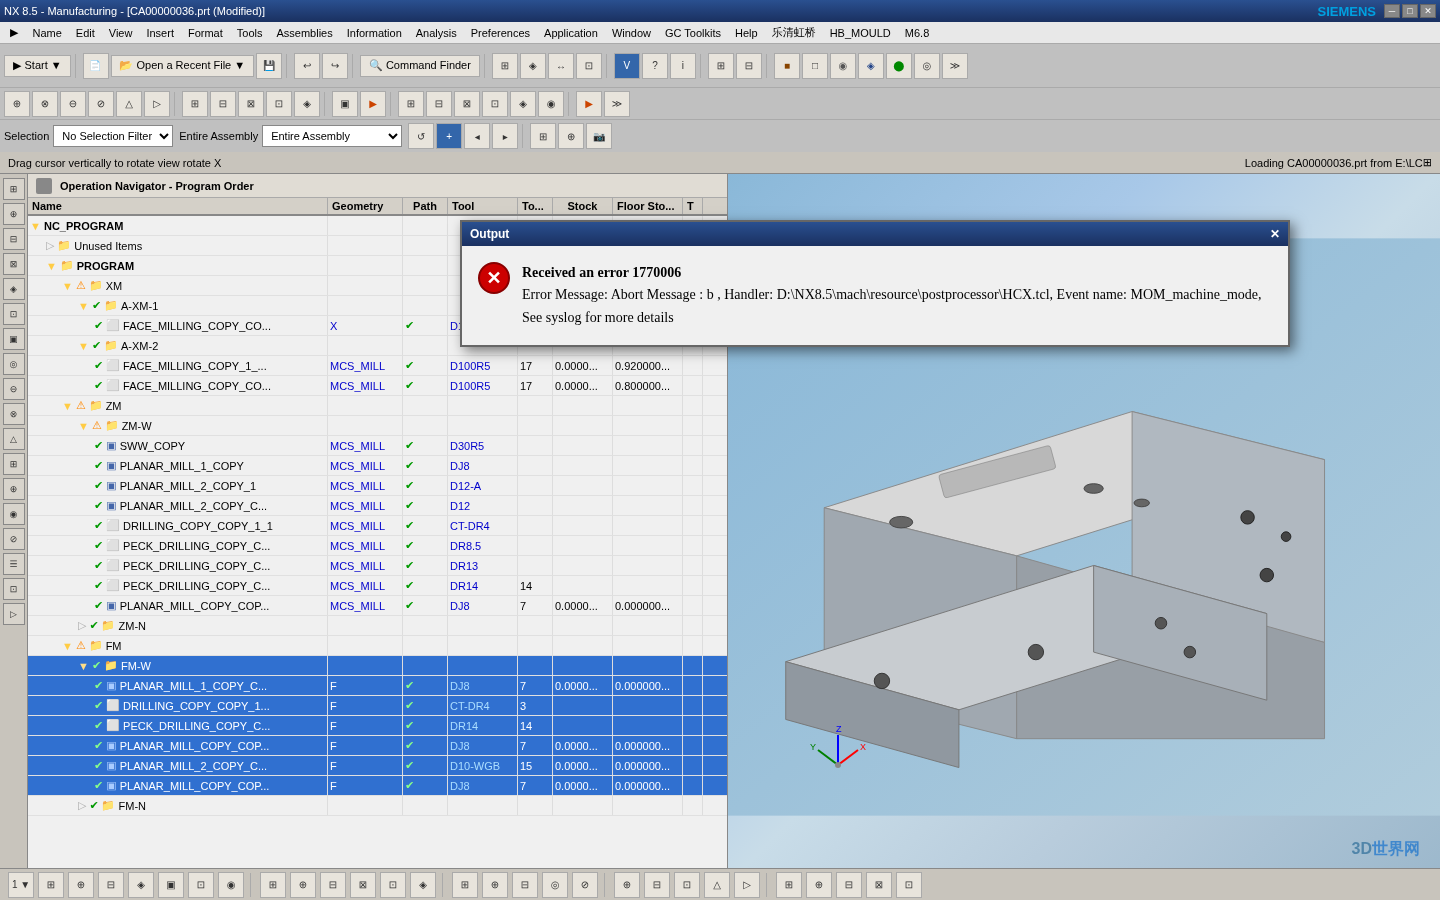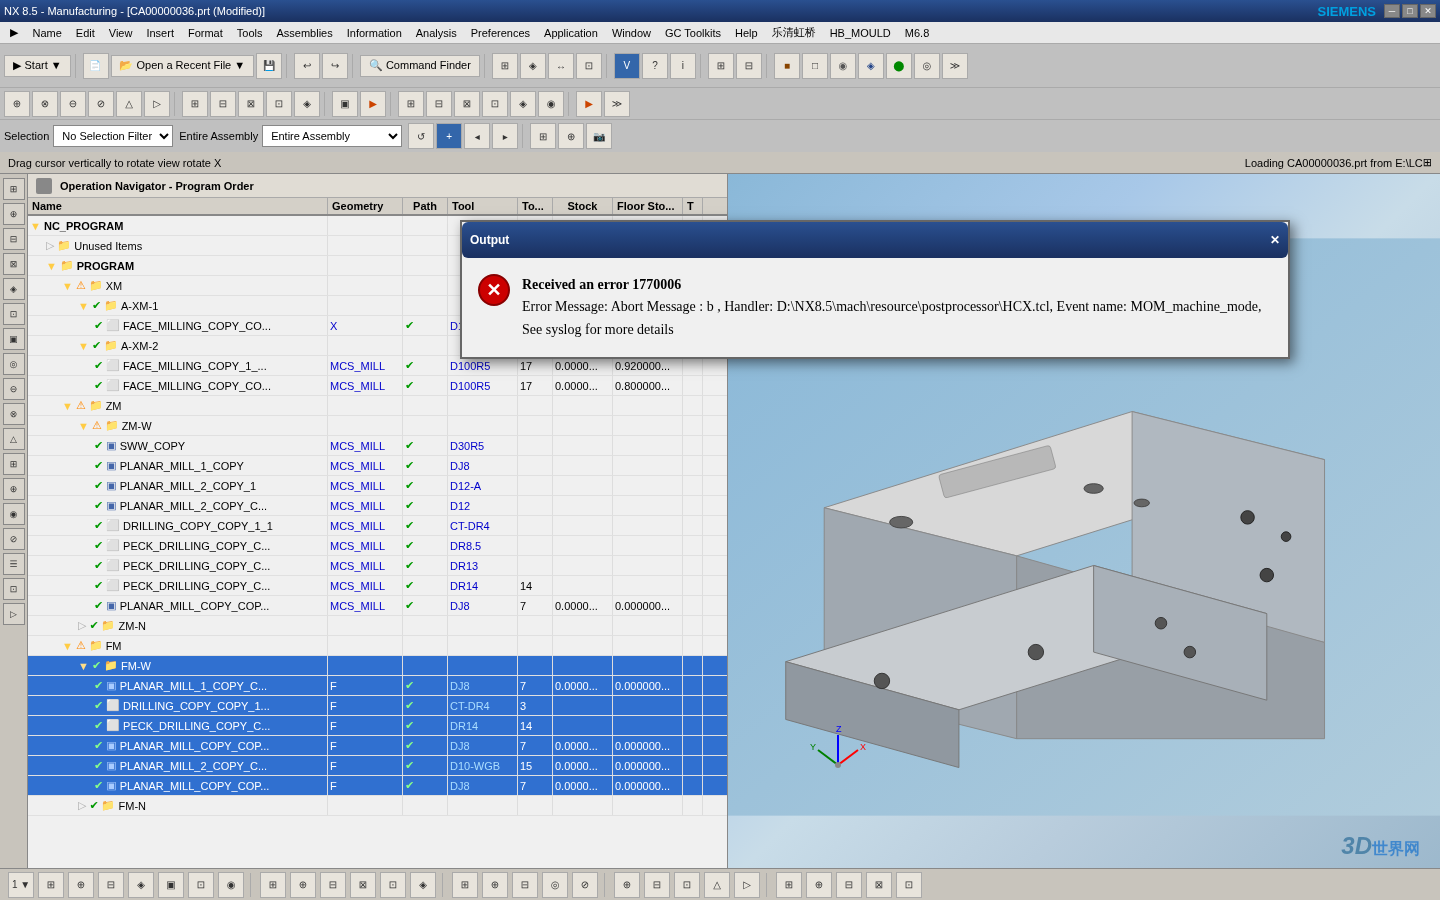--- a/index.html
+++ b/index.html
@@ -229,30 +229,29 @@
       position: fixed;
       top: 220px;
       left: 460px;
       width: 830px;
       background: #f0f0f0;
       border: 2px solid #666;
       box-shadow: 4px 4px 12px rgba(0,0,0,0.5);
       z-index: 100;
     }
     #dialog-title-bar {
-      height: 36px;
+      height: 24px;
       background: linear-gradient(to bottom, #2a5090, #1a3060);
       color: white;
       display: flex;
       align-items: center;
       padding: 0 8px;
       font-size: 12px;
       font-weight: bold;
       justify-content: space-between;
-      border-radius: 6px;
     }
     #dialog-body {
       padding: 16px;
       display: flex;
       gap: 12px;
       align-items: flex-start;
     }
     .error-icon-circle {
       width: 32px; height: 32px;
       border-radius: 50%;
@@ -956,21 +955,21 @@
         <line x1="30" y1="45" x2="30" y2="15" stroke="blue" stroke-width="2"></line>
         <text x="52" y="30" font-size="9" fill="red">X</text>
         <text x="2" y="30" font-size="9" fill="green">Y</text>
         <text x="28" y="12" font-size="9" fill="blue">Z</text>
         <circle cx="30" cy="45" r="3" fill="#888"></circle>
       </svg>
     </div>
 
     
     <div id="watermark">
-      <span style="color:#1a6090; font-size:24px; opacity:0.6;font-style:italic;">3D</span><span style="color:#0066cc; font-size:16px; opacity:0.6;">世界网</span>
+      <span style="color:#1a6090; font-size:16px; opacity:0.6;">3D</span><span style="color:#0066cc; font-size:16px; opacity:0.6;">世界网</span>
     </div>
   </div>
 </div>
 
 <div id="error-dialog">
   <div id="dialog-title-bar">
     <span>Output</span>
     <span style="cursor:pointer;">✕</span>
   </div>
   <div id="dialog-body">

